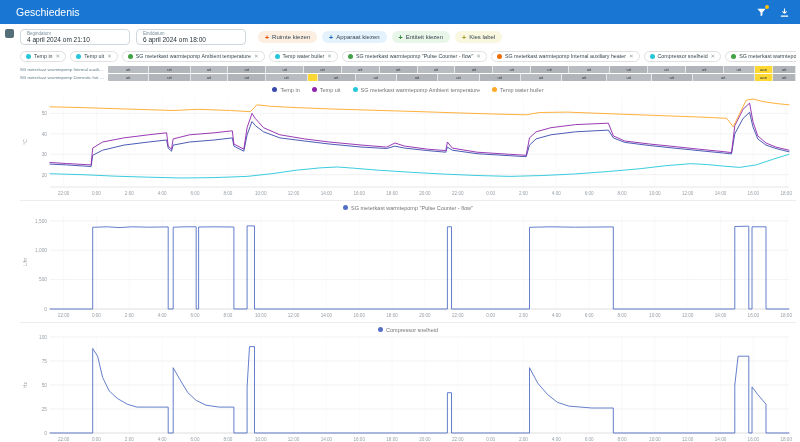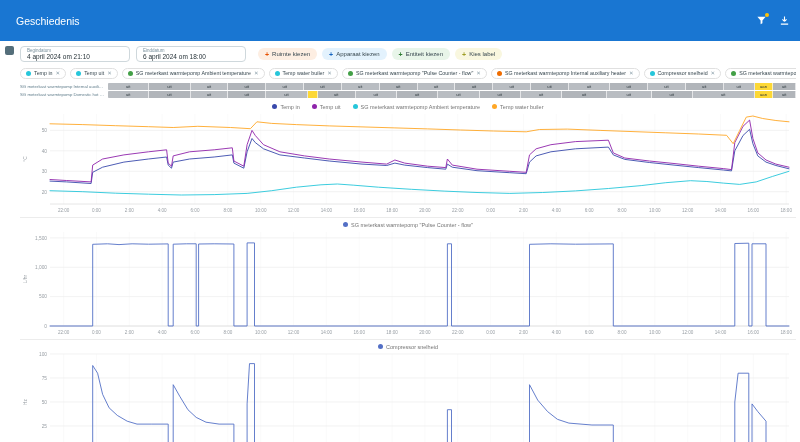--- a/index.html
+++ b/index.html
@@ -1,18 +1,18 @@
 <!DOCTYPE html>
 <html><head>
 <meta charset="utf-8">
 <style>
   html,body{margin:0;padding:0;}
   body{width:800px;height:442px;overflow:hidden;background:#fff;color:#212121;
        font-family:"Liberation Sans",sans-serif;}
-  .topbar{height:41px;background:#1976d2;color:#fff;display:flex;align-items:center;
+  .topbar{height:24px;background:#1976d2;color:#fff;display:flex;align-items:center;
           padding:0 10px;box-sizing:border-box;}
   .topbar-title{font-size:10.5px;font-weight:500;margin-left:6px;}
   .topbar-spacer{flex:1;}
   .tb-icon{margin-left:12px;position:relative;display:inline-flex;cursor:pointer;}
   .tb-badge{position:absolute;right:-2px;top:-2px;width:4px;height:4px;border-radius:50%;background:#ffc107;}
   .main{display:flex;}
   .left-rail{width:18px;flex:0 0 18px;padding-top:5px;display:flex;justify-content:center;}
   .rail-icon{width:9px;height:9px;border-radius:2px;background:#546e7a;}
   .content{flex:1;min-width:0;padding:3px 4px 0 2px;}
   .controls-row{display:flex;align-items:center;gap:6px;height:20px;}

